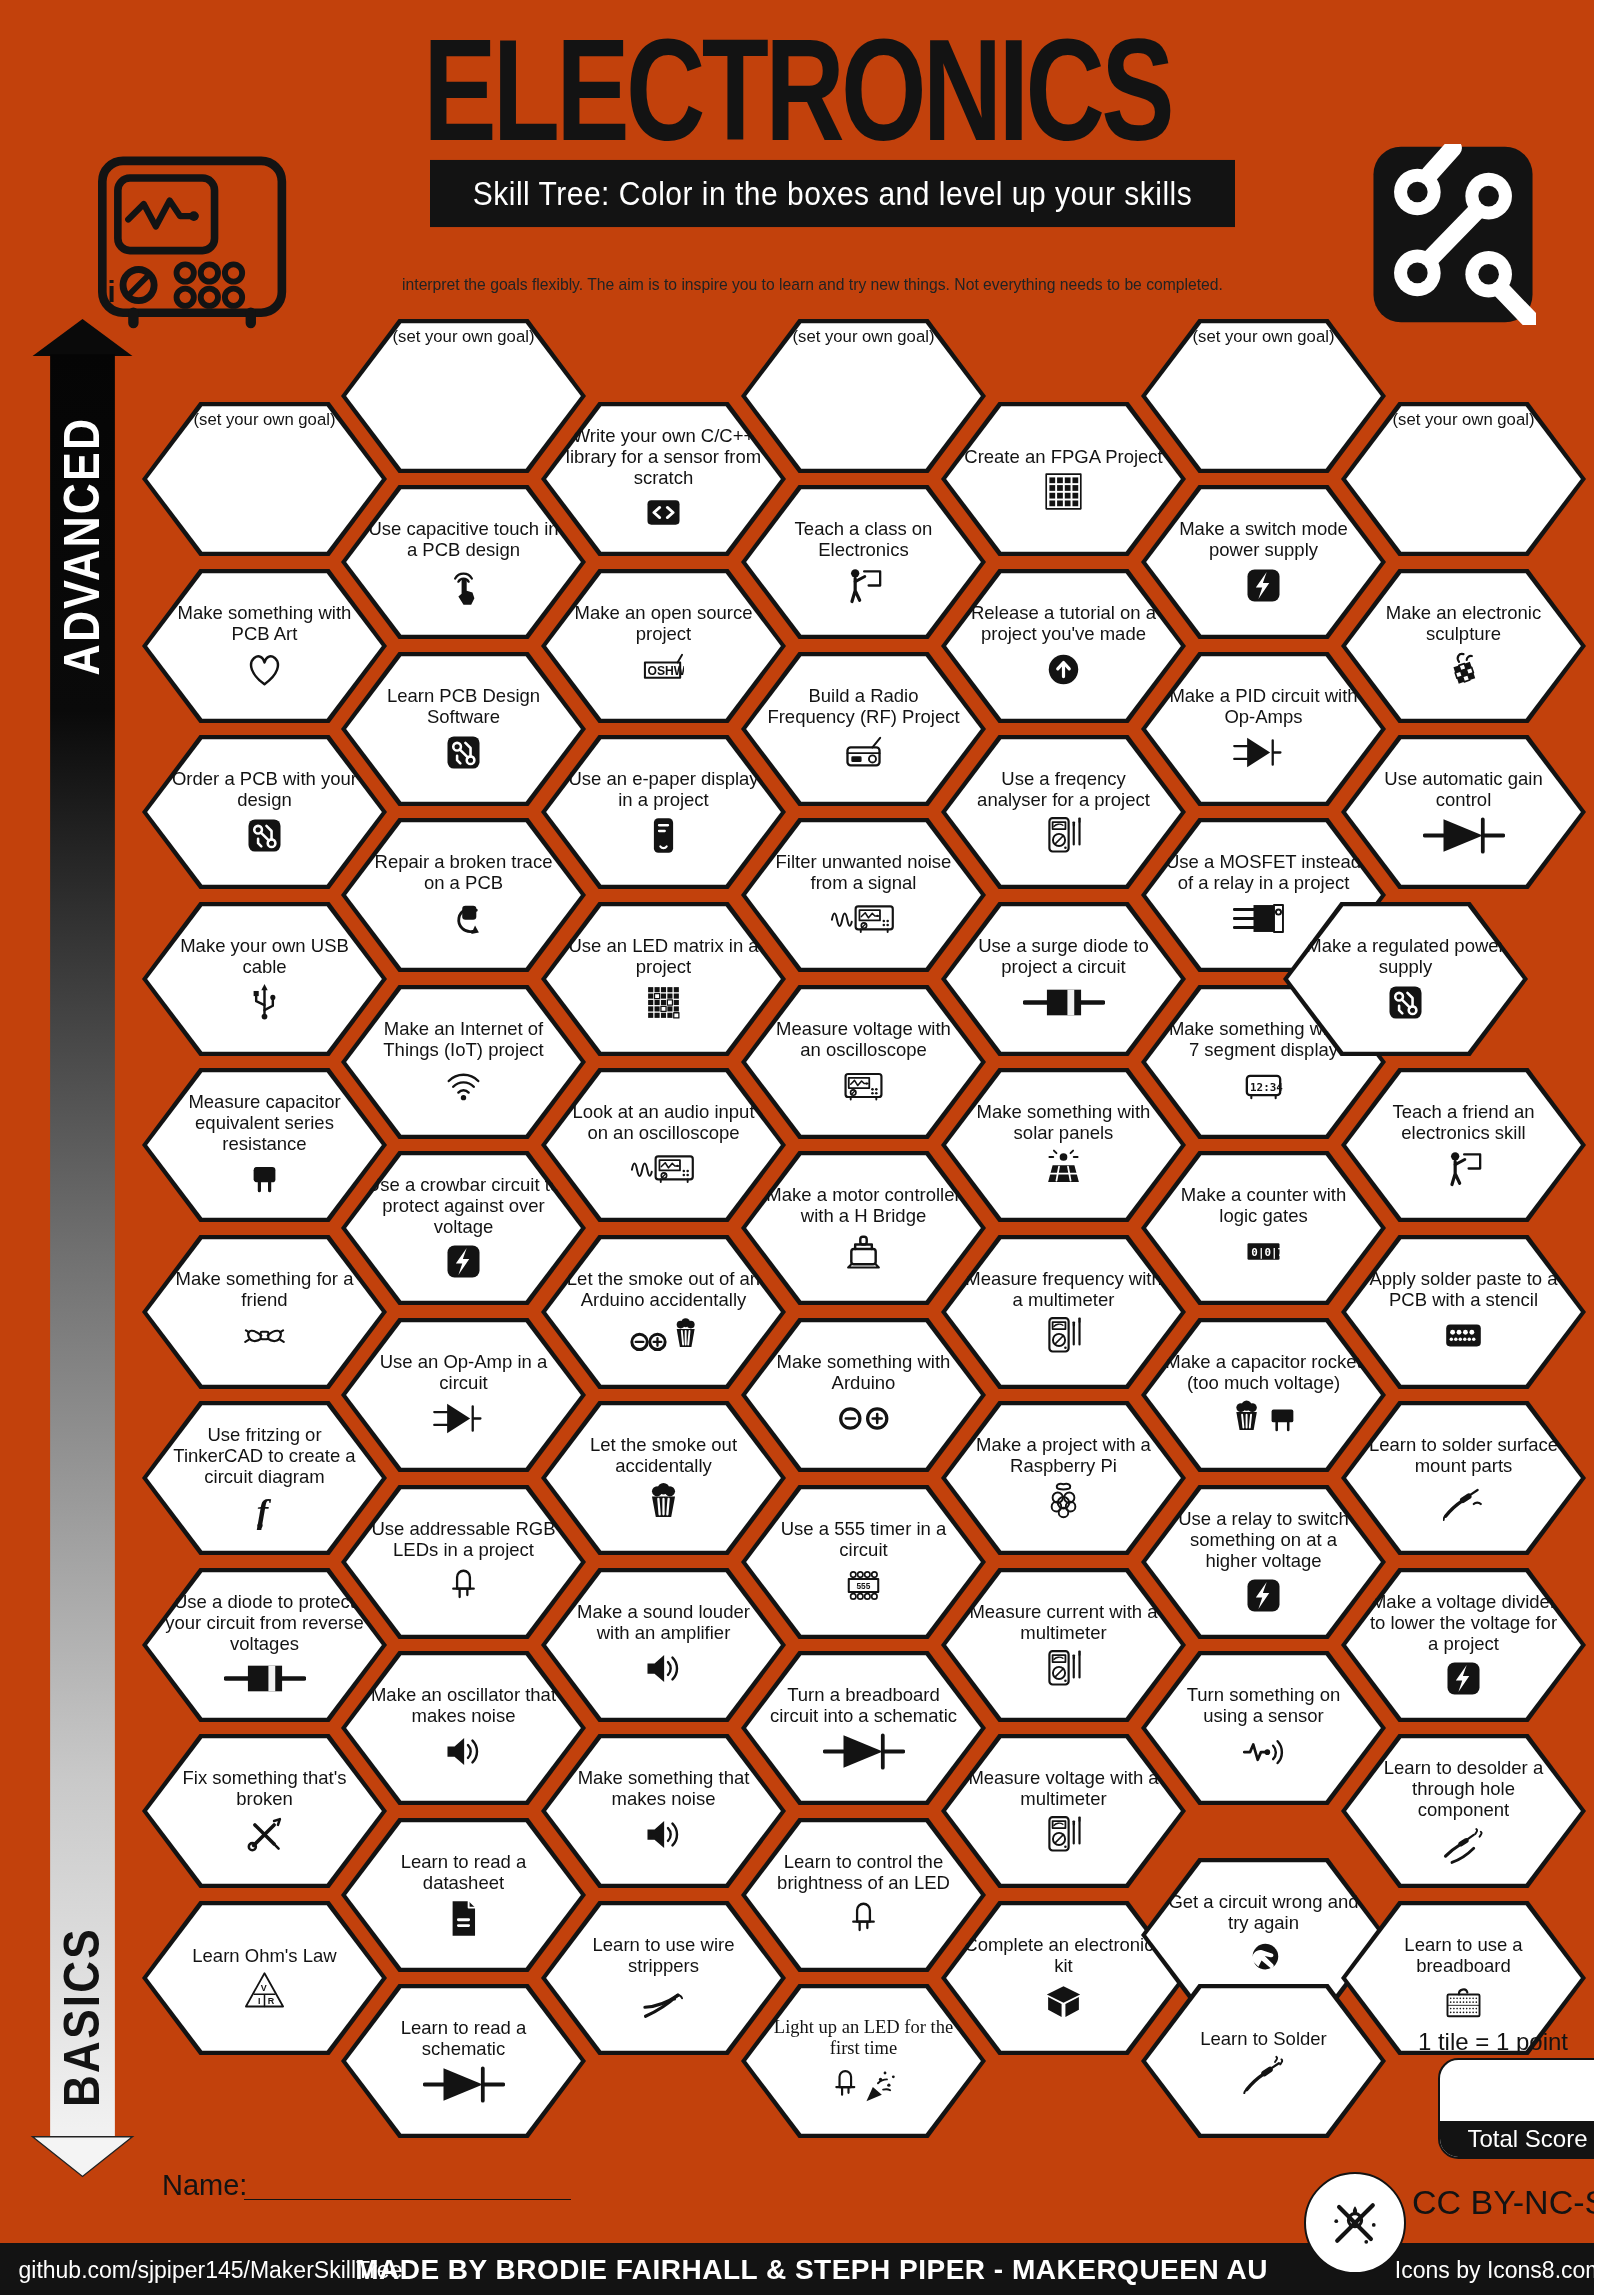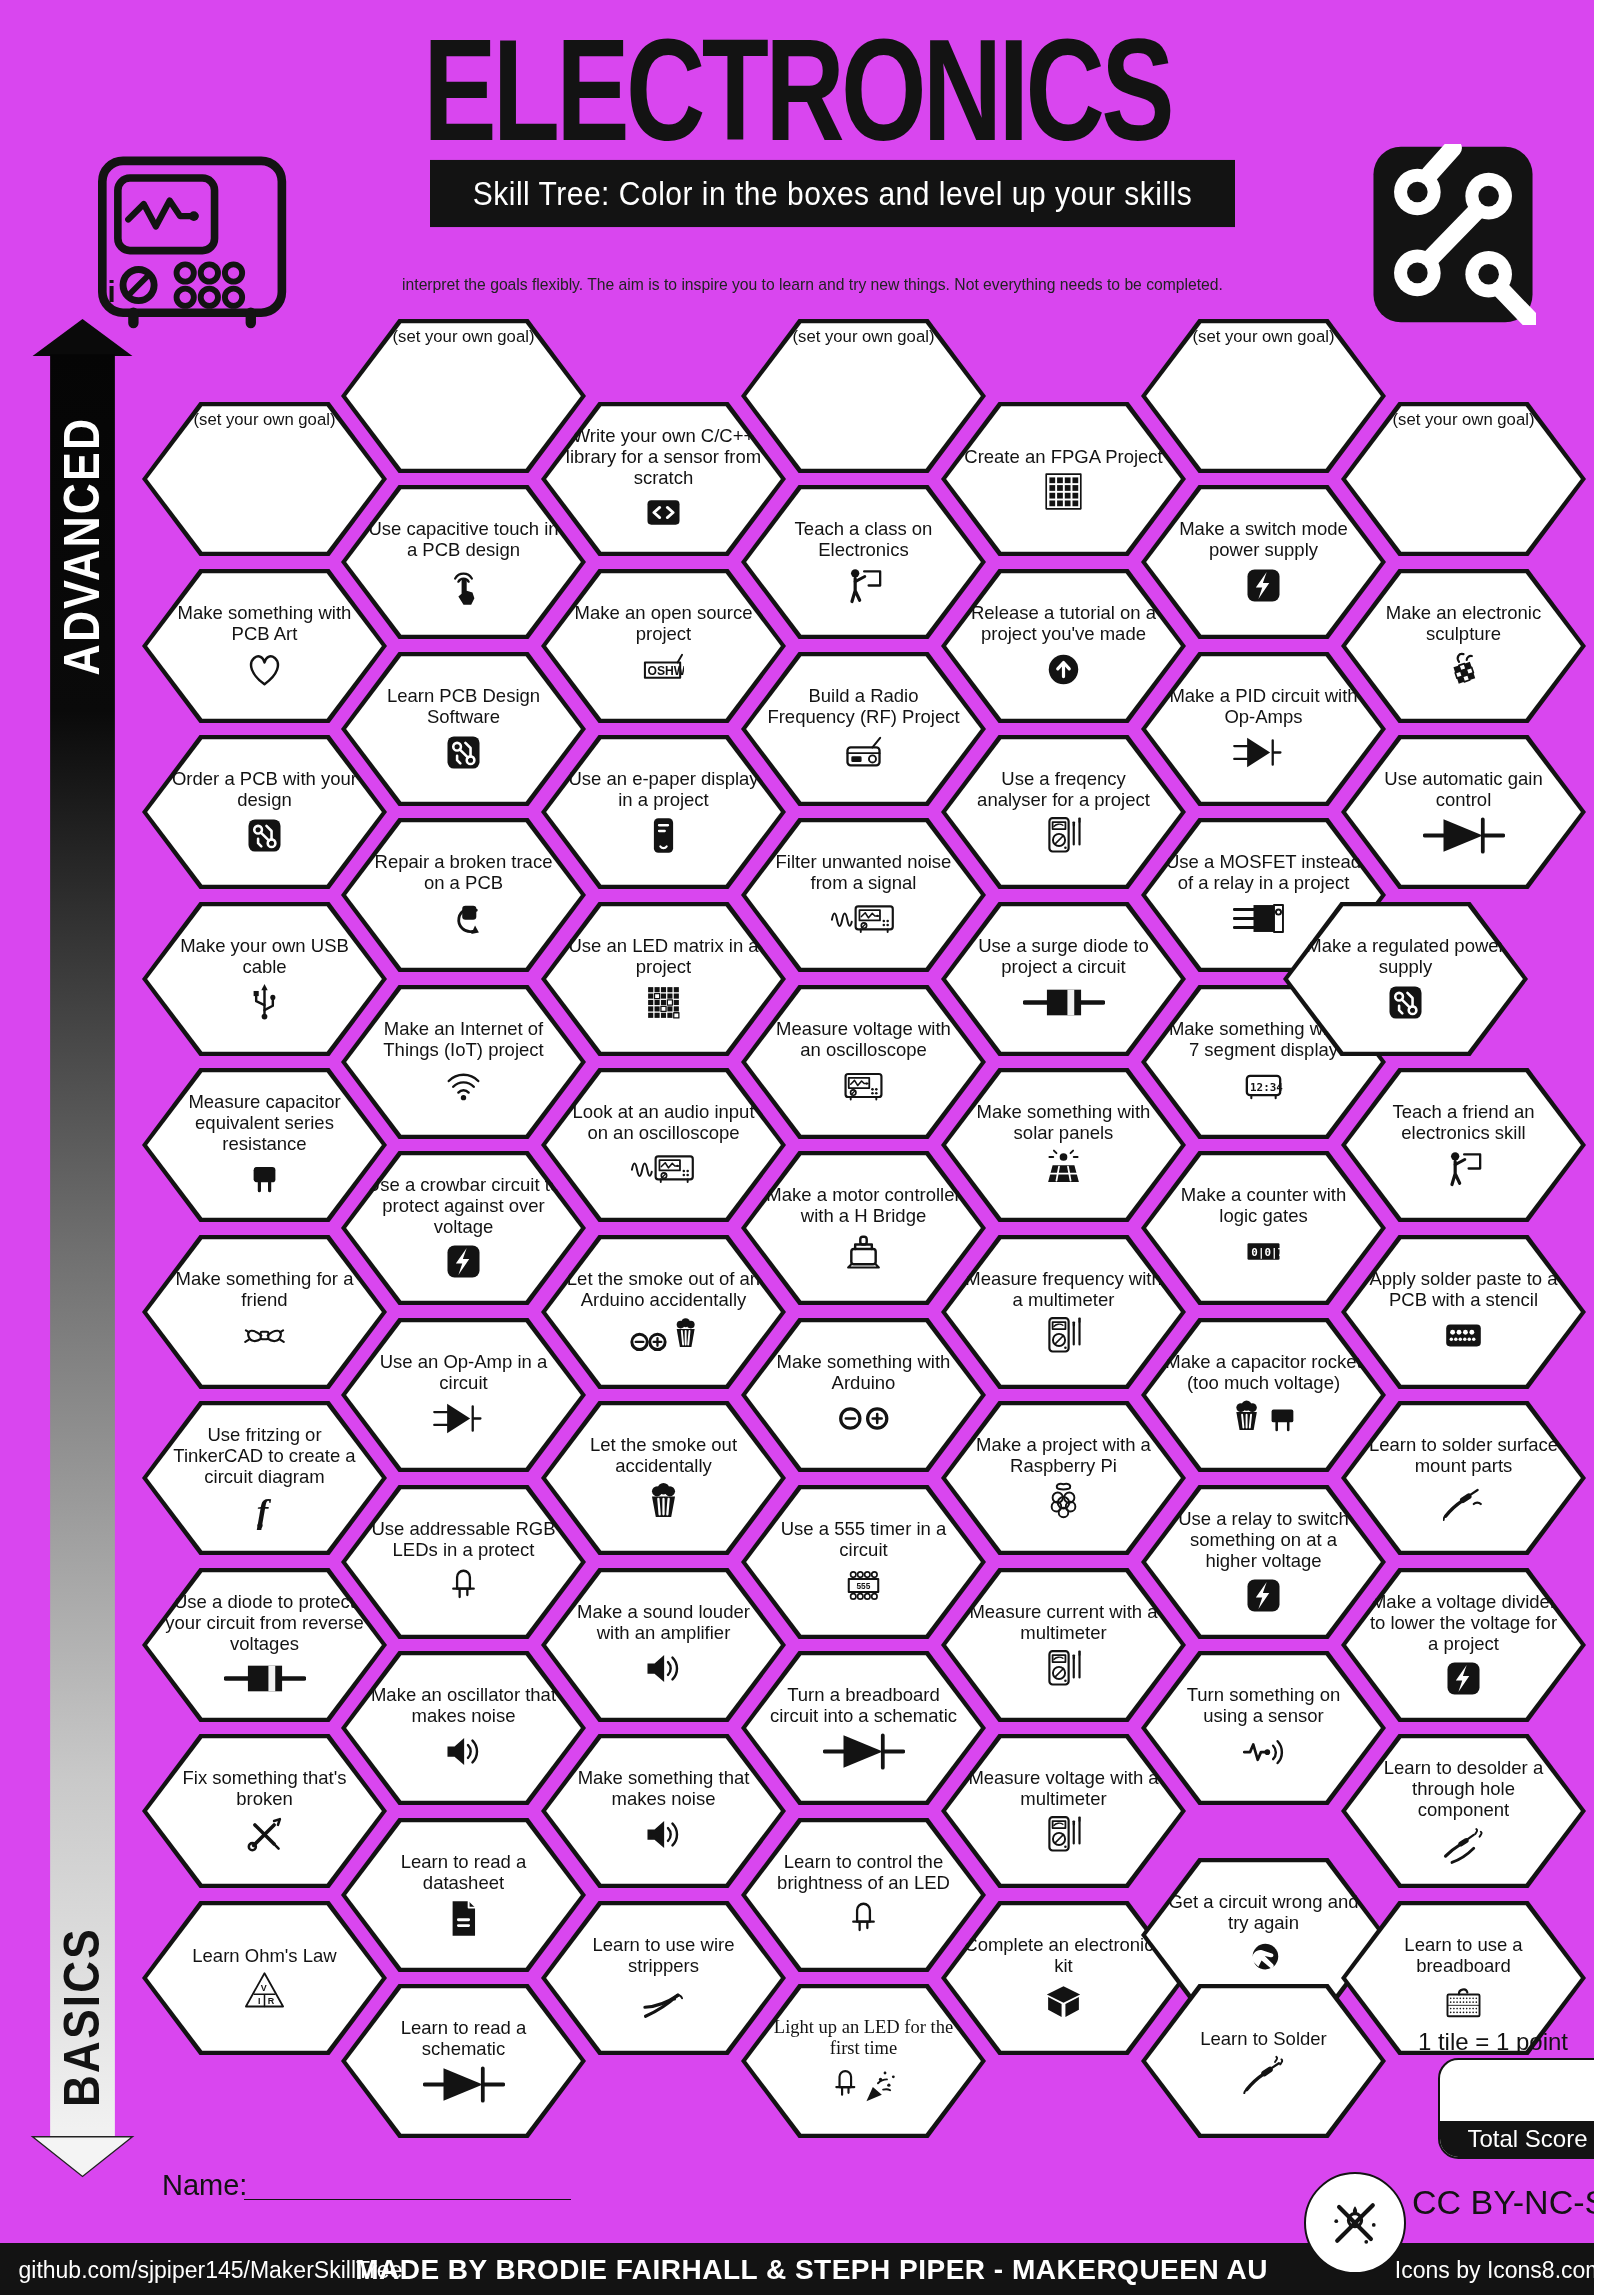--- a/index.html
+++ b/index.html
@@ -1,16 +1,16 @@
 <!DOCTYPE html>
 <html style="font-size:7.4px"><head>
 <meta charset="utf-8">
 <style>
   html,body{margin:0;padding:0;background:#fff}
-  #page{position:relative;width:1594px;height:2295px;background:#d946ef;overflow:hidden;
+  #page{position:relative;width:1594px;height:2295px;background:#c2410c;overflow:hidden;
         font-family:"Liberation Sans",sans-serif;color:#131313}
 
   
   .title{position:absolute;left:0;top:4.6px;width:100%;text-align:center;
          font-size:110px;font-weight:700;letter-spacing:-3.7px;
          transform:scaleY(1.32);transform-origin:top center;white-space:nowrap}
   .banner{position:absolute;left:430px;top:163px;width:805px;height:61px;background:#131313;
           color:#fff;display:flex;align-items:center;justify-content:center;
           font-size:30px;transform:scaleY(1.1);letter-spacing:0.5px;white-space:nowrap}
   .desc{position:absolute;left:278px;top:272px;width:1069px;text-align:center;
@@ -346,21 +346,21 @@
               <path class="ics" stroke-width="3.6" d="M2 22h20M2 42h20"></path>
               <path class="icf" d="M22 9v46l36-23z"></path>
               <path class="ics" stroke-width="3.6" d="M62 13v38M62 32h12"></path>
             </svg>
           </div>
       </div>
     </div>
       <div class="hex" style="left: 341px; top: 1485px;">
       <div class="hex-inner"></div>
       <div class="hex-content">
-        <div class="hex-label">Use addressable RGB LEDs in a protect</div>
+        <div class="hex-label">Use addressable RGB LEDs in a project</div>
         <div class="hex-icon">
             <svg viewBox="0 0 64 64">
               <path class="ics" stroke-width="3.6" d="M22 37V19a10 10 0 0 1 20 0v18z"></path>
               <path class="ics" stroke-width="3.6" d="M16 37h32M26 37v13M38 37v10"></path>
             </svg>
           </div>
       </div>
     </div>
       <div class="hex" style="left: 341px; top: 1651px;">
       <div class="hex-inner"></div>

